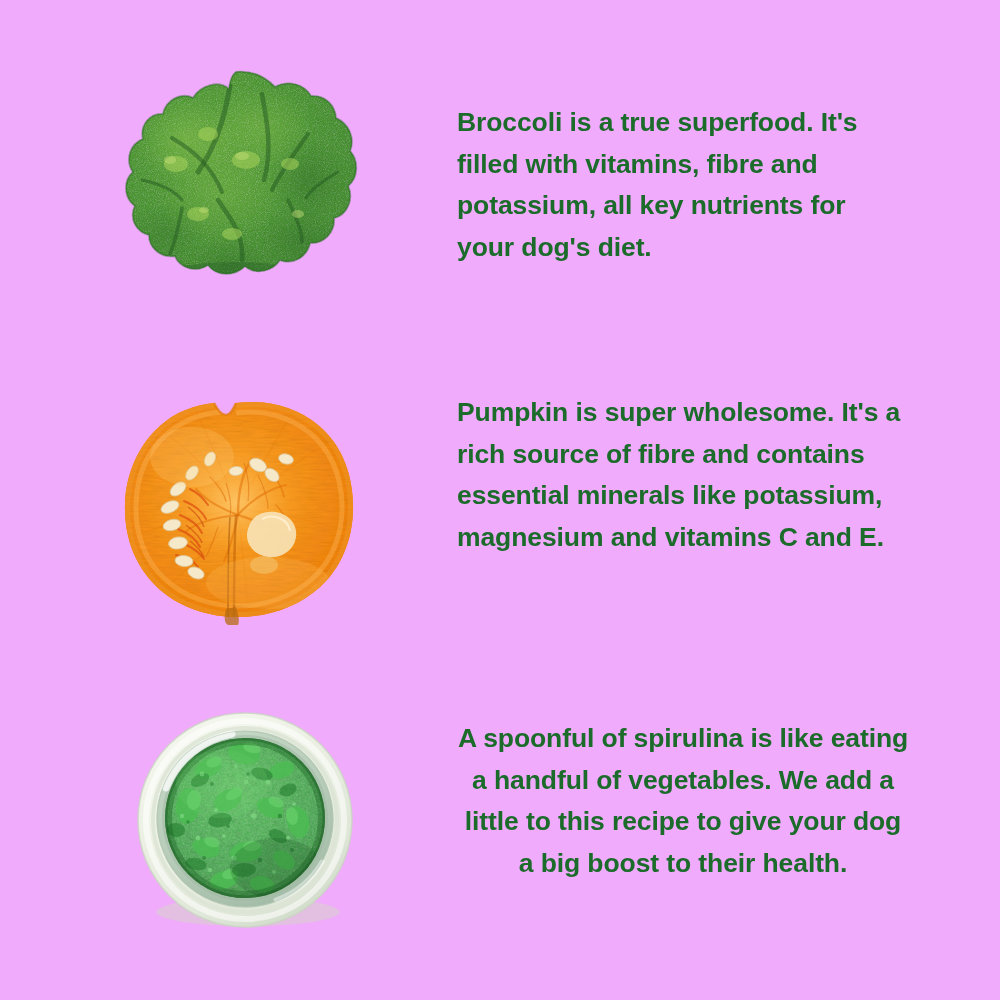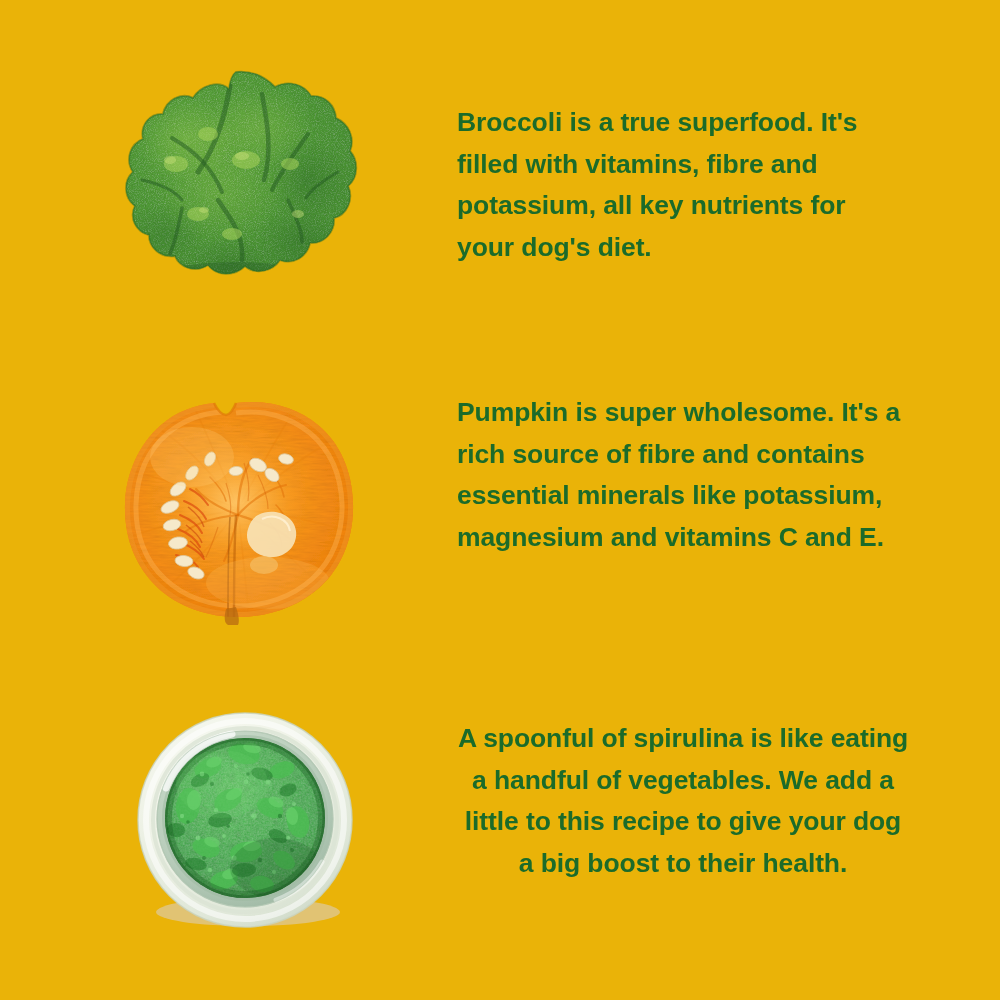--- a/index.html
+++ b/index.html
@@ -11,21 +11,21 @@
     height: 1000px;
     background: #f7f2f0;
     font-family: "Liberation Sans", sans-serif;
     overflow: hidden;
     position: relative;
   }
   .page {
     position: relative;
     width: 1000px;
     height: 1000px;
-    background: #eab308;
+    background: #f0abfc;
   }
 
   
   .row {
     position: absolute;
     left: 0;
     width: 1000px;
   }
   .row-1 { top: 0px;   height: 333px; }
   .row-2 { top: 333px; height: 333px; padding-left: 35px; }

